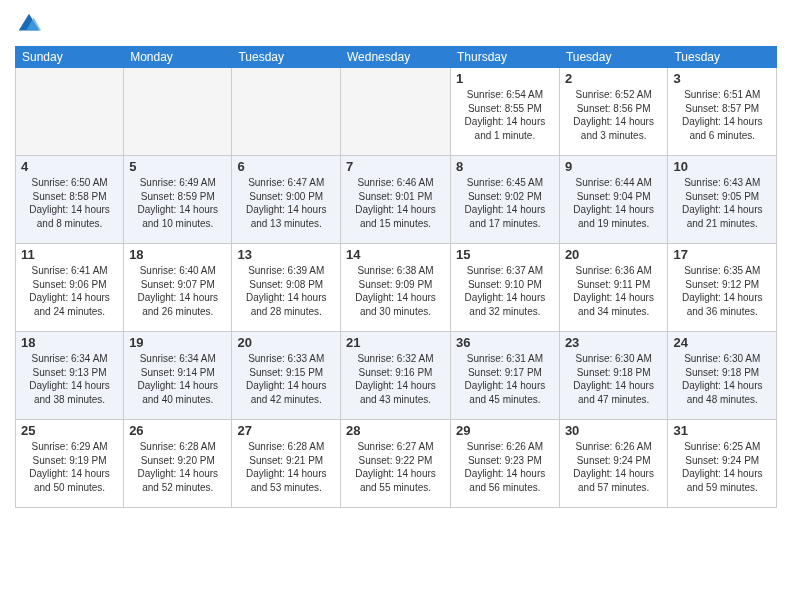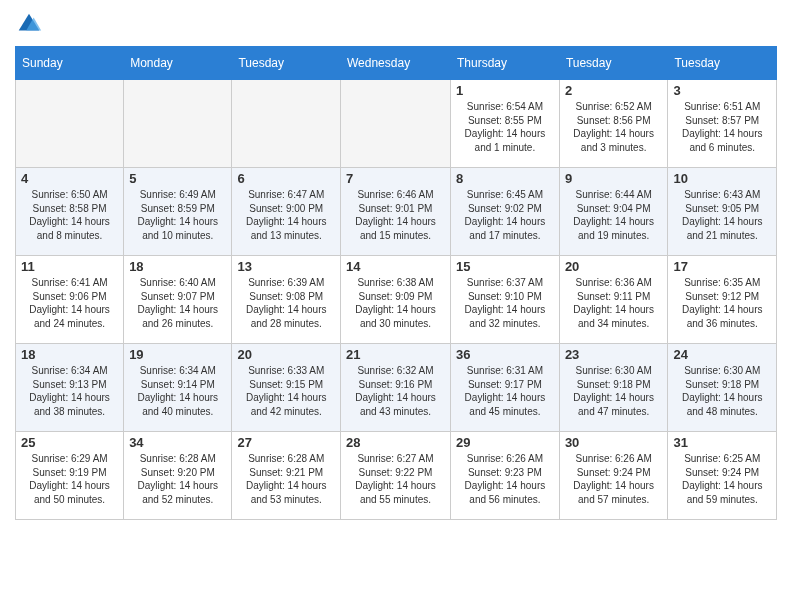--- a/index.html
+++ b/index.html
@@ -51,21 +51,21 @@
     }
     .calendar {
       width: 100%;
       border-collapse: collapse;
       font-size: 10px;
     }
     .calendar th {
       background: #2b7fd4;
       color: #fff;
       text-align: left;
-      padding: 9px 6px;
+      padding: 3px 6px;
       font-size: 12px;
       font-weight: normal;
       border: 1px solid #2b7fd4;
     }
     .calendar td {
       border: 1px solid #ccc;
       vertical-align: top;
       padding: 3px 5px;
       width: 113px;
       height: 88px;
@@ -230,21 +230,21 @@
             <div class="day-number">24</div>
             <div class="day-info">Sunrise: 6:30 AM<br>Sunset: 9:18 PM<br>Daylight: 14 hours and 48 minutes.</div>
           </td>
         </tr>
         <tr>
           <td>
             <div class="day-number">25</div>
             <div class="day-info">Sunrise: 6:29 AM<br>Sunset: 9:19 PM<br>Daylight: 14 hours and 50 minutes.</div>
           </td>
           <td>
-            <div class="day-number">34</div>
+            <div class="day-number">26</div>
             <div class="day-info">Sunrise: 6:28 AM<br>Sunset: 9:20 PM<br>Daylight: 14 hours and 52 minutes.</div>
           </td>
           <td>
             <div class="day-number">27</div>
             <div class="day-info">Sunrise: 6:28 AM<br>Sunset: 9:21 PM<br>Daylight: 14 hours and 53 minutes.</div>
           </td>
           <td>
             <div class="day-number">28</div>
             <div class="day-info">Sunrise: 6:27 AM<br>Sunset: 9:22 PM<br>Daylight: 14 hours and 55 minutes.</div>
           </td>

